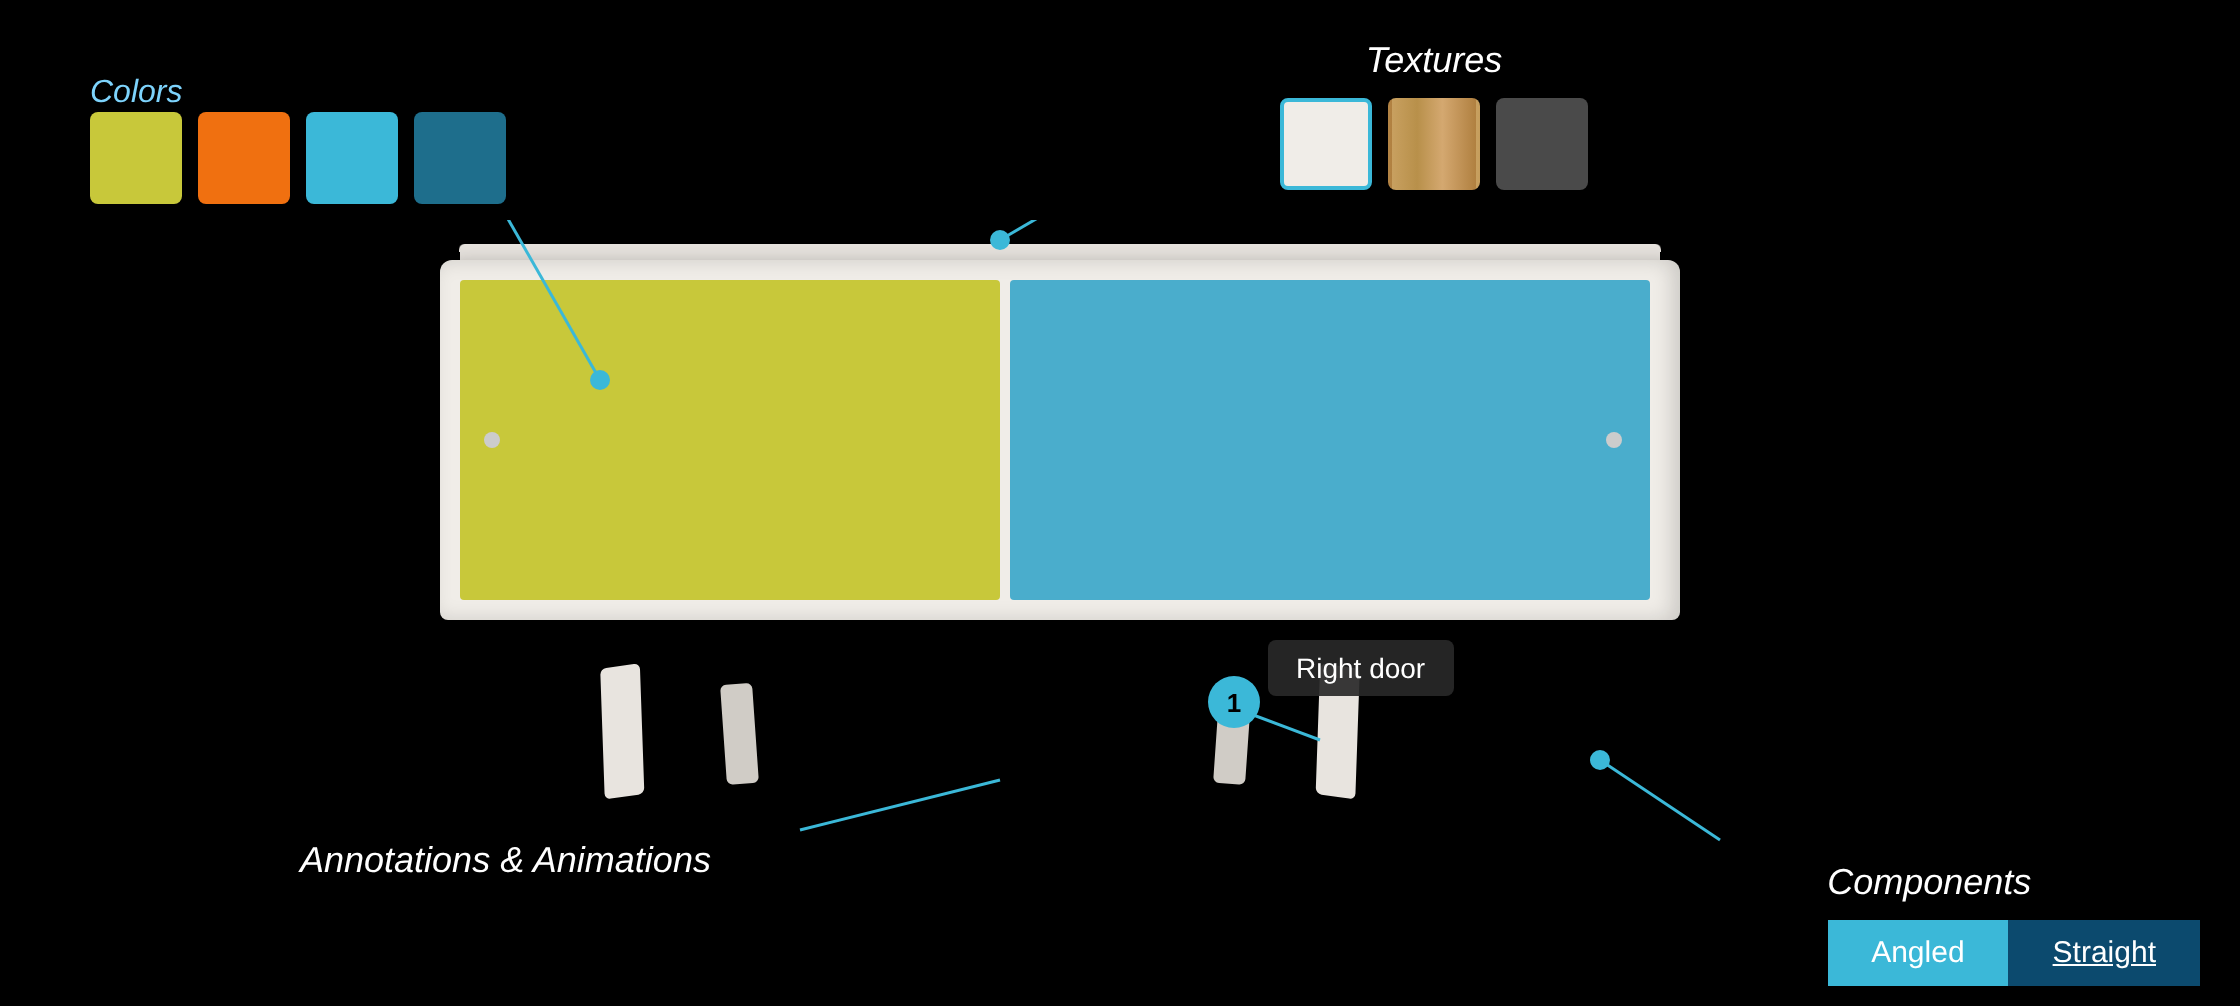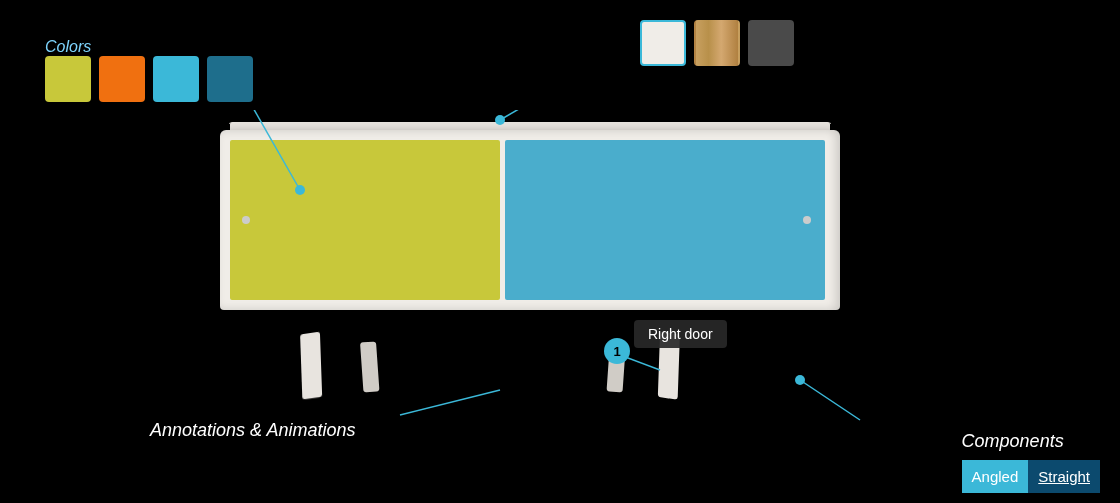--- a/index.html
+++ b/index.html
@@ -74,21 +74,21 @@
       font-size: 18px;
       font-style: italic;
       margin-bottom: 8px;
       text-align: left;
     }
     .component-buttons {
       display: flex;
       gap: 0;
     }
     .component-btn {
-      padding: 8px 10px;
+      padding: 8px 22px;
       font-size: 15px;
       cursor: pointer;
       border: none;
       color: #fff;
     }
     .component-btn.active {
       background: #3bb8d8;
     }
     .component-btn.inactive {
       background: #0c4a6e;
@@ -281,20 +281,21 @@
   <div class="section-label">Colors</div>
   <div class="color-swatches">
     <div class="color-swatch" style="background:#c8c83a;"></div>
     <div class="color-swatch" style="background:#f07010;"></div>
     <div class="color-swatch" style="background:#3bb8d8;"></div>
     <div class="color-swatch" style="background:#1e6e8c;"></div>
   </div>
 </div>
 
 <div id="textures-section">
+  <div class="section-label">Textures</div>
   <div class="texture-swatches">
     <div class="texture-swatch selected" style="background:#f0ede8;"></div>
     <div class="texture-swatch" style="background: linear-gradient(90deg, #c8a060 0%, #b8904a 30%, #d4a870 60%, #b08040 100%);"></div>
     <div class="texture-swatch" style="background:#4a4a4a;"></div>
   </div>
 </div>
 
 <div id="furniture-area">
 
   <svg class="connector-svg">

